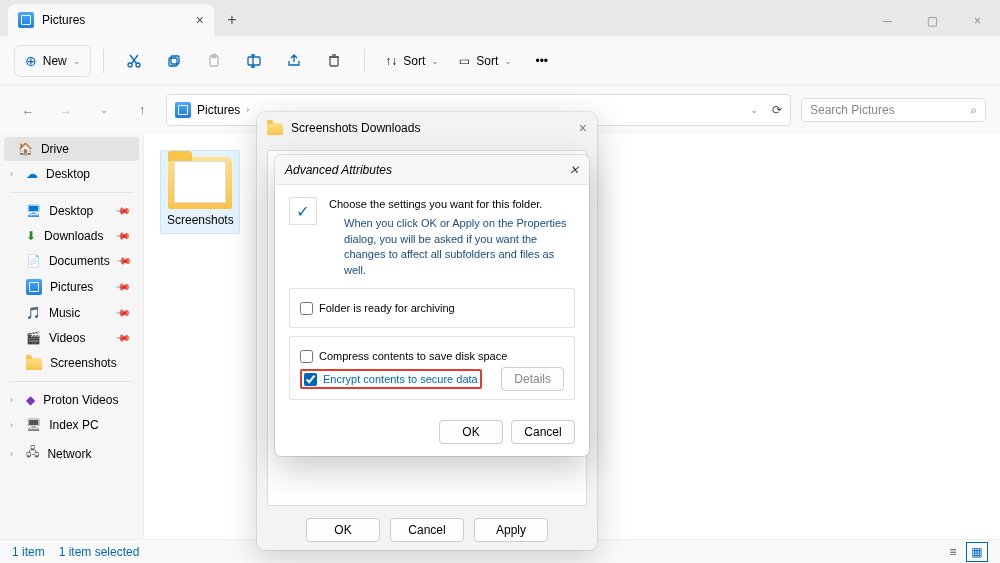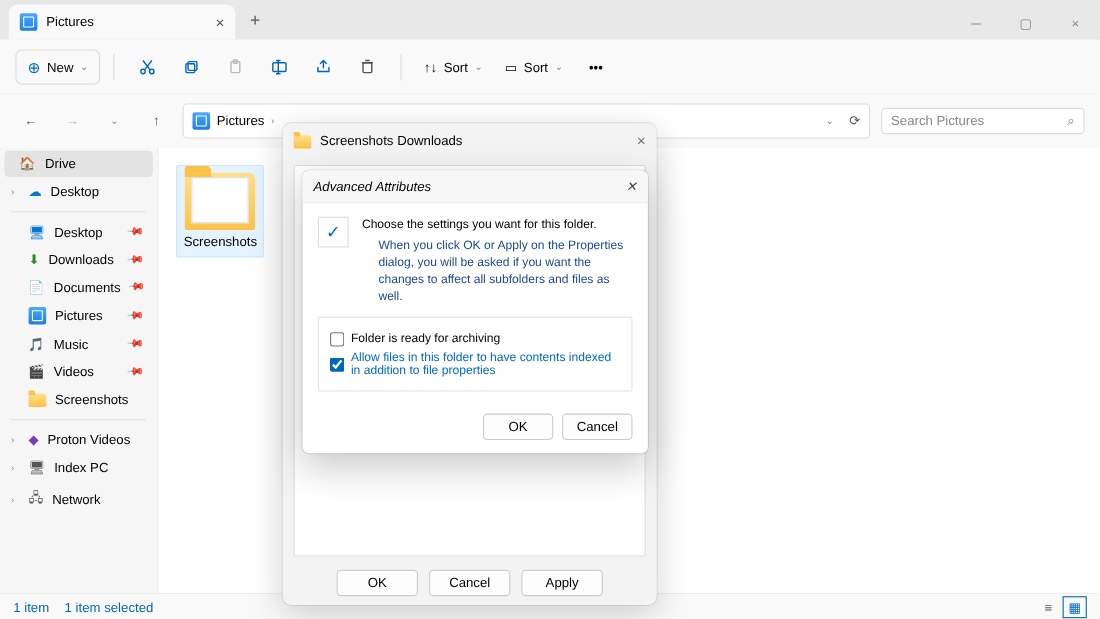--- a/index.html
+++ b/index.html
@@ -300,23 +300,35 @@
       <div class="introtext">
         <p>Choose the settings you want for this folder.</p>
         <p class="sub">When you click OK or Apply on the Properties dialog, you will be asked if you want the changes to affect all subfolders and files as well.</p>
       </div>
     </div>
     <div class="gbox">
       <label class="chk">
         <input type="checkbox" style="">
         <span>Folder is ready for archiving</span>
       </label>
-      <label class="chk blue">
-        <input type="checkbox" checked="" style="">
-        <span style="color:#0067c0;">Allow files in this folder to have contents indexed in addition to file properties</span>
+    </div>
+    <div class="gbox">
+      <label class="chk">
+        <input type="checkbox" style="">
+        <span>Compress contents to save disk space</span>
       </label>
+      <div style="display:flex;align-items:center;gap:6px;">
+        <span class="highlight">
+          <label class="chk blue" style="margin:0;">
+            <input type="checkbox" checked="" style="">
+            <span style="color:#0067c0;">Encrypt contents to secure data</span>
+          </label>
+        </span>
+        <div style="flex:1"></div>
+        <button class="wbtn" style="min-width:60px;color:#888;">Details</button>
+      </div>
     </div>
   </div>
   <div class="dlgfoot">
     <button class="wbtn" style="min-width:64px;">OK</button>
     <button class="wbtn" style="min-width:64px;">Cancel</button>
   </div>
 </div>
 
 </body></html>

